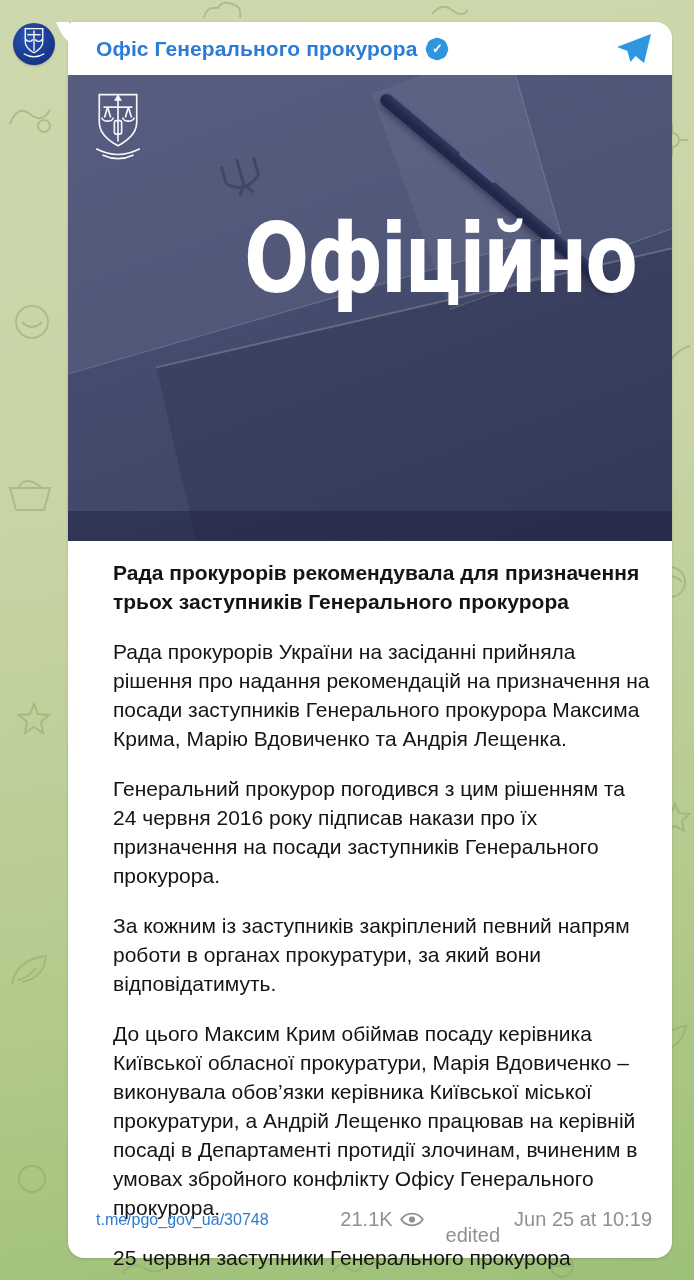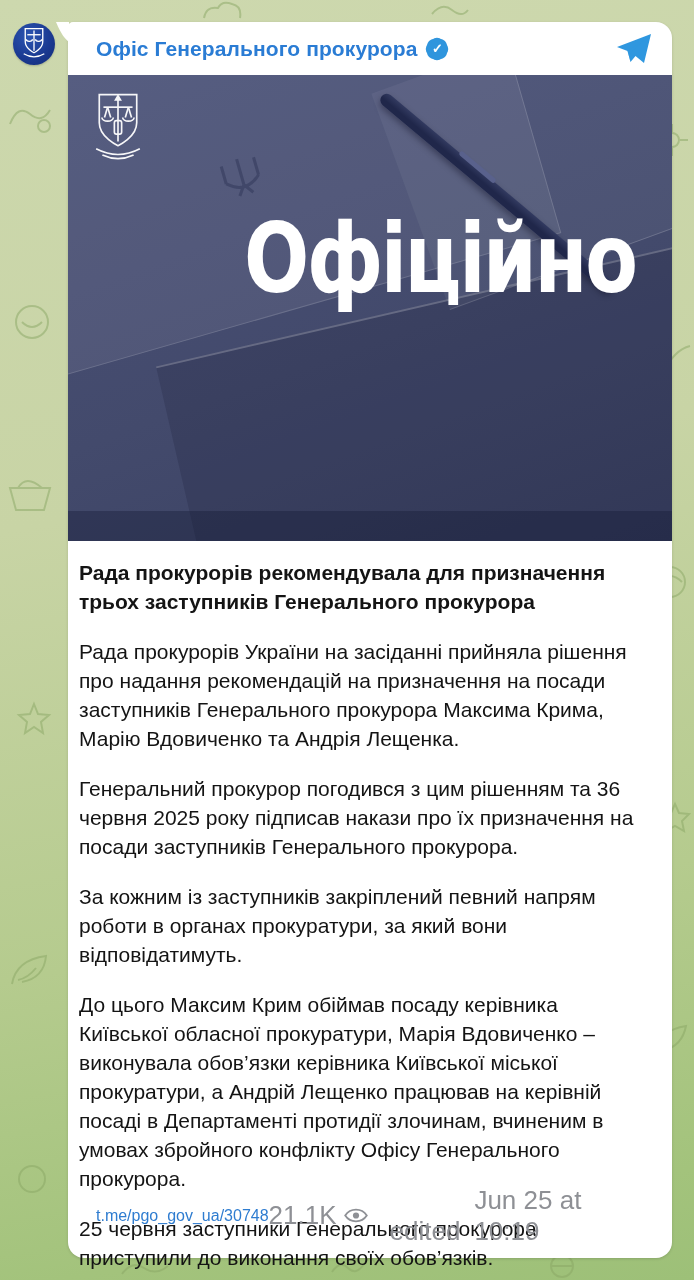--- a/index.html
+++ b/index.html
@@ -42,29 +42,29 @@
           background:linear-gradient(180deg,#323a60 0%,#20274a 60%); transform:rotate(40deg); transform-origin:left top;
           box-shadow:2px 3px 6px rgba(0,0,20,.35); }
   .pen .clip { position:absolute; left:96px; top:-3px; width:46px; height:5px; background:#59618c; border-radius:3px; }
   .img-shade { position:absolute; left:0; bottom:0; width:100%; height:30px; background:rgba(18,22,48,.35); }
   .img-emblem { position:absolute; left:24px; top:16px; opacity:.95; }
   .stamp { position:absolute; left:146px; top:82px; opacity:.45; transform:rotate(-16deg); }
   .headline { position:absolute; left:176px; top:136px; color:#ffffff; font-family:"DejaVu Sans", sans-serif;
               font-weight:700; font-size:96px; line-height:96px; letter-spacing:-3px;
               transform:scaleX(.8); transform-origin:left top; white-space:nowrap; }
 
-  .msg-text { padding:17px 22px 0 11px; color:#141414; font-size:21px; line-height:29px;
+  .msg-text { padding:17px 22px 0 45px; color:#141414; font-size:21px; line-height:29px;
               max-height:730px; overflow:hidden; }
   .msg-text p { margin:0 0 21px 0; }
   .msg-heading { font-weight:700; }
 
   .footer { position:absolute; left:28px; right:20px; bottom:11px; display:flex;
             align-items:center; justify-content:space-between; }
   .post-link { color:#2e7cd0; font-size:16px; text-decoration:none; cursor:pointer; }
-  .meta { display:flex; align-items:center; color:#8e9095; font-size:26px; }
+  .meta { display:flex; align-items:center; color:#8e9095; font-size:20px; }
   .views-count { margin-right:7px; }
   .eye { margin-right:22px; display:flex; align-items:center; }
   .edited-label { margin-right:14px;margin-top:32px; }
 </style>
 </head>
 <body>
 
 <div class="screen">
 
   <div class="doodles">
@@ -182,21 +182,21 @@
       <svg class="stamp" width="56" height="42" viewBox="0 0 40 30" fill="none" stroke="#2b3254" stroke-width="2.2">
         <path d="M8 3 v13 M20 1 v19 M32 3 v13 M8 16 q12 11 24 0 M20 20 l-5 7 M20 20 l5 7"></path>
       </svg>
 
       <div class="headline">Офіційно</div>
     </div>
 
     <div class="msg-text">
       <p class="msg-heading">Рада прокурорів рекомендувала для призначення трьох заступників Генерального прокурора</p>
       <p>Рада прокурорів України на засіданні прийняла рішення про надання рекомендацій на призначення на посади заступників Генерального прокурора Максима Крима, Марію Вдовиченко та Андрія Лещенка.</p>
-      <p>Генеральний прокурор погодився з цим рішенням та 36 червня 2025 року підписав накази про їх призначення на посади заступників Генерального прокурора.</p>
+      <p>Генеральний прокурор погодився з цим рішенням та 24 червня 2016 року підписав накази про їх призначення на посади заступників Генерального прокурора.</p>
       <p>За кожним із заступників закріплений певний напрям роботи в органах прокуратури, за який вони відповідатимуть.</p>
       <p>До цього Максим Крим обіймав посаду керівника Київської обласної прокуратури, Марія Вдовиченко – виконувала обов’язки керівника Київської міської прокуратури, а Андрій Лещенко працював на керівній посаді в Департаменті протидії злочинам, вчиненим в умовах збройного конфлікту Офісу Генерального прокурора.</p>
       <p>25 червня заступники Генерального прокурора приступили до виконання своїх обов’язків.</p>
     </div>
 
     <div class="footer">
       <a class="post-link">t.me/pgo_gov_ua/30748</a>
       <span class="meta">
         <span class="views-count">21.1K</span>
         <span class="eye">

